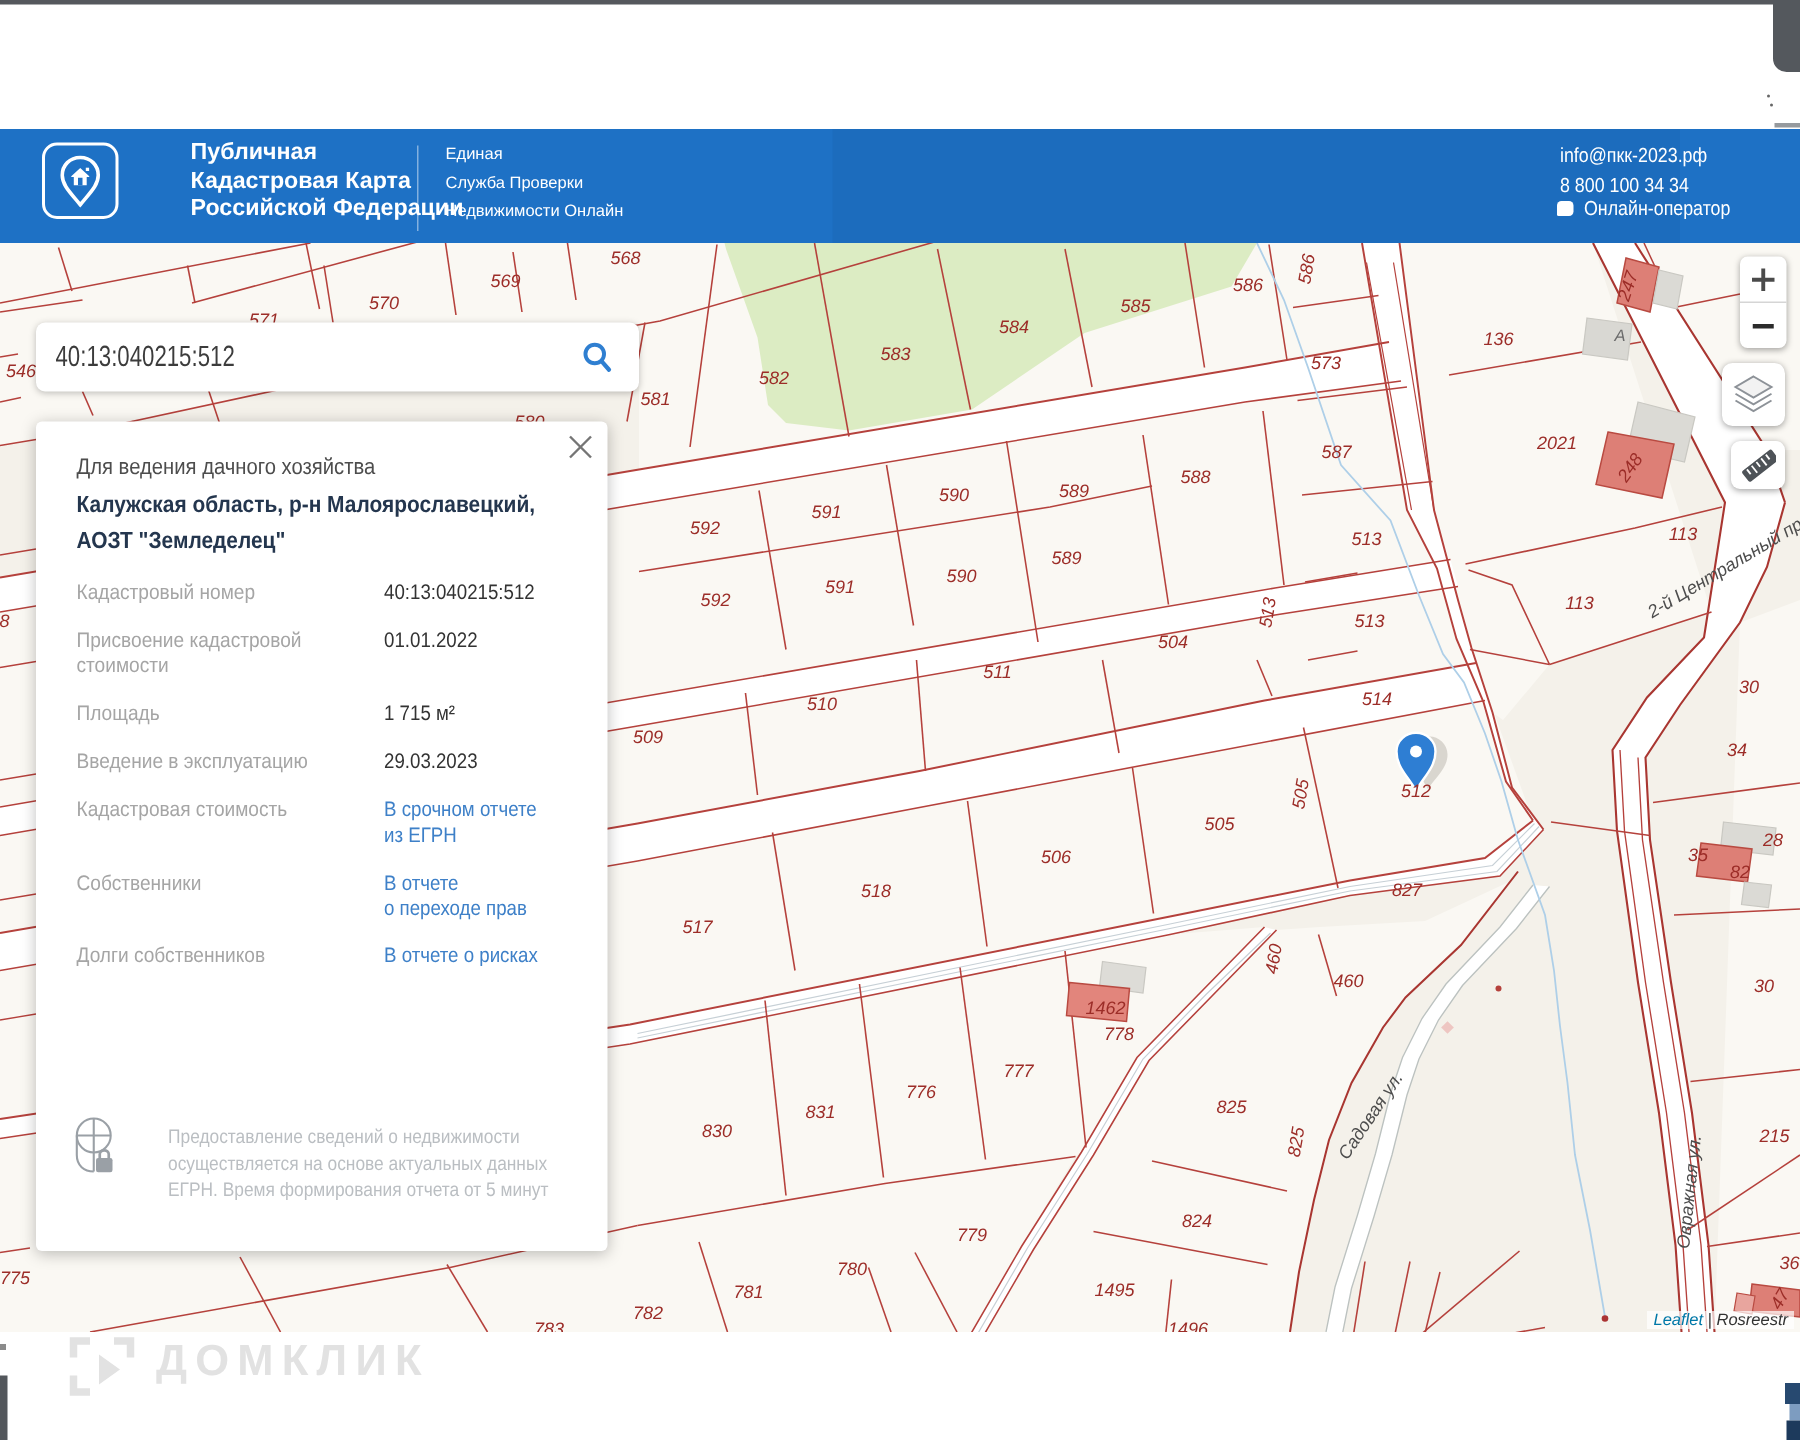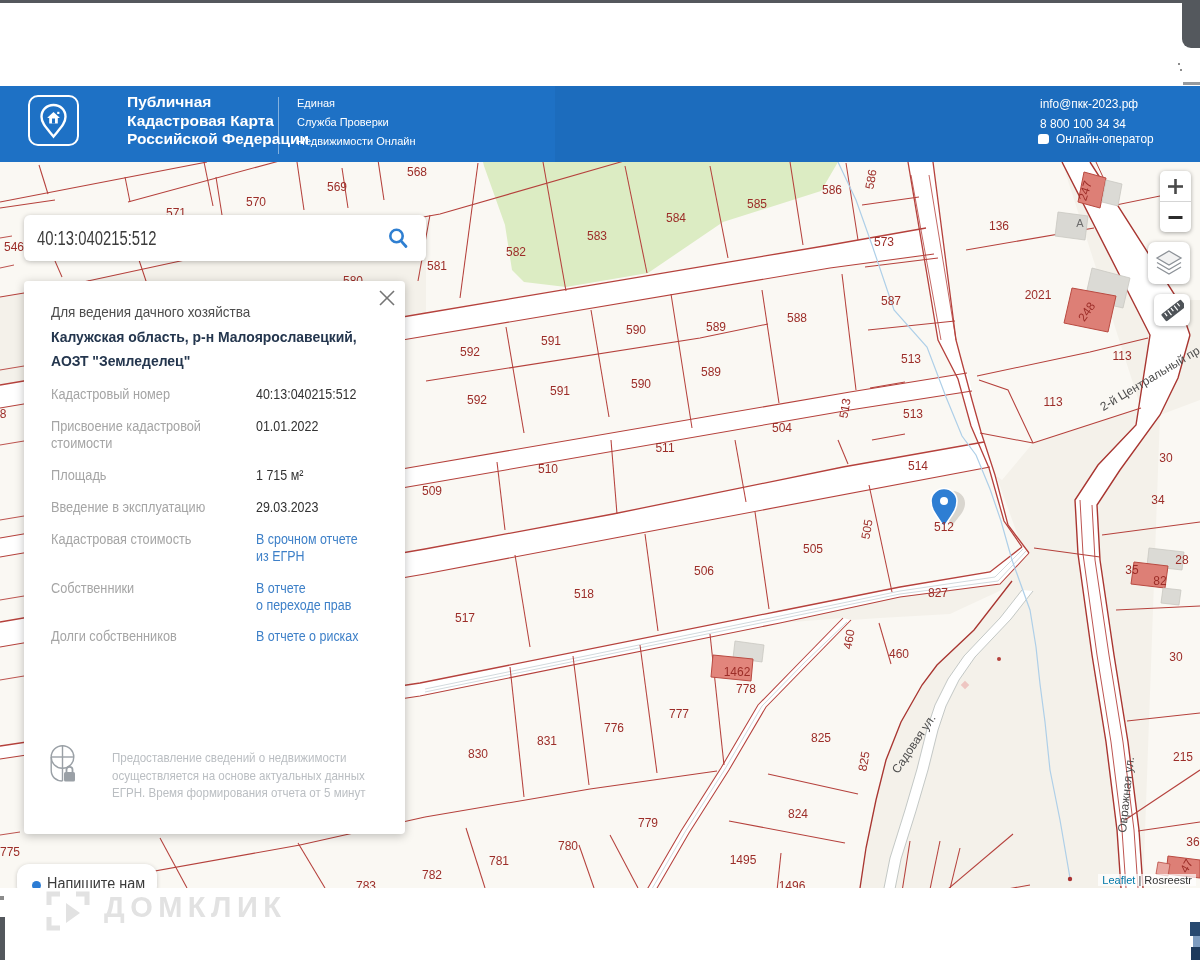--- a/index.html
+++ b/index.html
@@ -14,21 +14,21 @@
   #header{position:absolute;left:0;top:86px;width:1200px;height:76px;background:#1e71c5;}
   #header .shade{position:absolute;left:555px;top:0;width:565px;height:76px;background:rgba(8,40,92,0.07);}
   #logo{position:absolute;left:28px;top:9px;width:47px;height:47px;border:2.5px solid #fff;border-radius:10px;}
   #htitle{position:absolute;left:92px;top:7px;color:#fff;font-weight:bold;font-size:15.5px;line-height:18.5px;margin-left:35px;}
   #hdiv{position:absolute;left:278px;top:11px;width:1px;height:57px;background:rgba(255,255,255,0.45);}
   #hnav{position:absolute;left:297px;top:8px;color:#fff;font-size:11px;line-height:19px;}
   #hcontact{position:absolute;left:1040px;top:8px;color:#fff;font-size:13.5px;line-height:19.5px;transform:scaleX(0.88);transform-origin:0 0;}
   #hchat{position:absolute;left:1038px;top:48px;width:11px;height:10px;background:#fff;border-radius:3px 3px 3px 1px;}
   #hoper{position:absolute;left:1056px;top:45px;color:#fff;font-size:13.5px;transform:scaleX(0.88);transform-origin:0 0;white-space:nowrap;}
   
-  #map{position:absolute;left:0;top:162px;width:1200px;height:726px;overflow:hidden;background:#f5f2ec;}
+  #map{position:absolute;left:0;top:162px;width:1200px;height:726px;overflow:hidden;background:#f5f2ec;font-style:italic;}
   #attrib{position:absolute;right:4px;bottom:2px;font-size:11px;color:#333;background:rgba(255,255,255,0.7);padding:0 4px;}
   #attrib a{color:#0078a8;text-decoration:none;}
   
   #search{position:absolute;left:24px;top:215px;width:402px;height:46px;background:#fff;border-radius:6px;box-shadow:0 1px 5px rgba(0,0,0,0.25);}
   #search .q{position:absolute;left:13px;top:12px;font-size:19.5px;color:#3c3c3c;transform:scaleX(0.76);transform-origin:0 0;white-space:nowrap;}
   #search svg{position:absolute;right:16px;top:11px;}
   
   #card{position:absolute;left:24px;top:281px;width:381px;height:553px;background:#fff;border-radius:4px;box-shadow:0 2px 10px rgba(0,0,0,0.25);}
   #card .x{position:absolute;right:9px;top:8px;width:18px;height:18px;}
   #card .use{position:absolute;left:27px;top:22px;font-size:15px;color:#4d4d4d;transform:scaleX(0.9);transform-origin:0 0;white-space:nowrap;}
@@ -353,24 +353,20 @@
       <line x1="12.5" y1="1.7" x2="12.5" y2="37" stroke="#9aa0a6" stroke-width="1.4"></line>
       <path d="M1.2 13 L1.2 26 C1.2 33 6 37 12.5 37" fill="none" stroke="#9aa0a6" stroke-width="1.4"></path>
       <g>
           <rect x="14" y="28" width="11" height="9.5" rx="1.5" fill="#9aa0a6"></rect>
           <path d="M16.5 28 L16.5 25.5 C16.5 22 22.5 22 22.5 25.5 L22.5 28" fill="none" stroke="#9aa0a6" stroke-width="1.8"></path>
         </g>
     </svg>
     <div id="cfoot">Предоставление сведений о недвижимости осуществляется на основе актуальных данных ЕГРН. Время формирования отчета от 5 минут</div>
   </div>
 
-  <div id="chat">
-      <div class="dot"></div>
-      <div class="t">Напишите нам</div>
-    </div>
   <div id="bstrip"></div>
   <div id="wmark">
     <svg width="240" height="40" viewBox="0 0 240 40">
       <g fill="none" stroke="#e2e2e2" stroke-width="5">
         <path d="M3 14 L3 3 L14 3"></path>
         <path d="M30 3 L41 3 L41 14"></path>
         <path d="M3 26 L3 37 L14 37"></path>
       </g>
       <path d="M20 12 L34 22 L20 32 Z" fill="#e2e2e2"></path>
       <text x="58" y="25.5" font-family="Liberation Sans, sans-serif" font-size="29" font-weight="bold" letter-spacing="5.5" fill="#e2e2e2">ДОМКЛИК</text>

